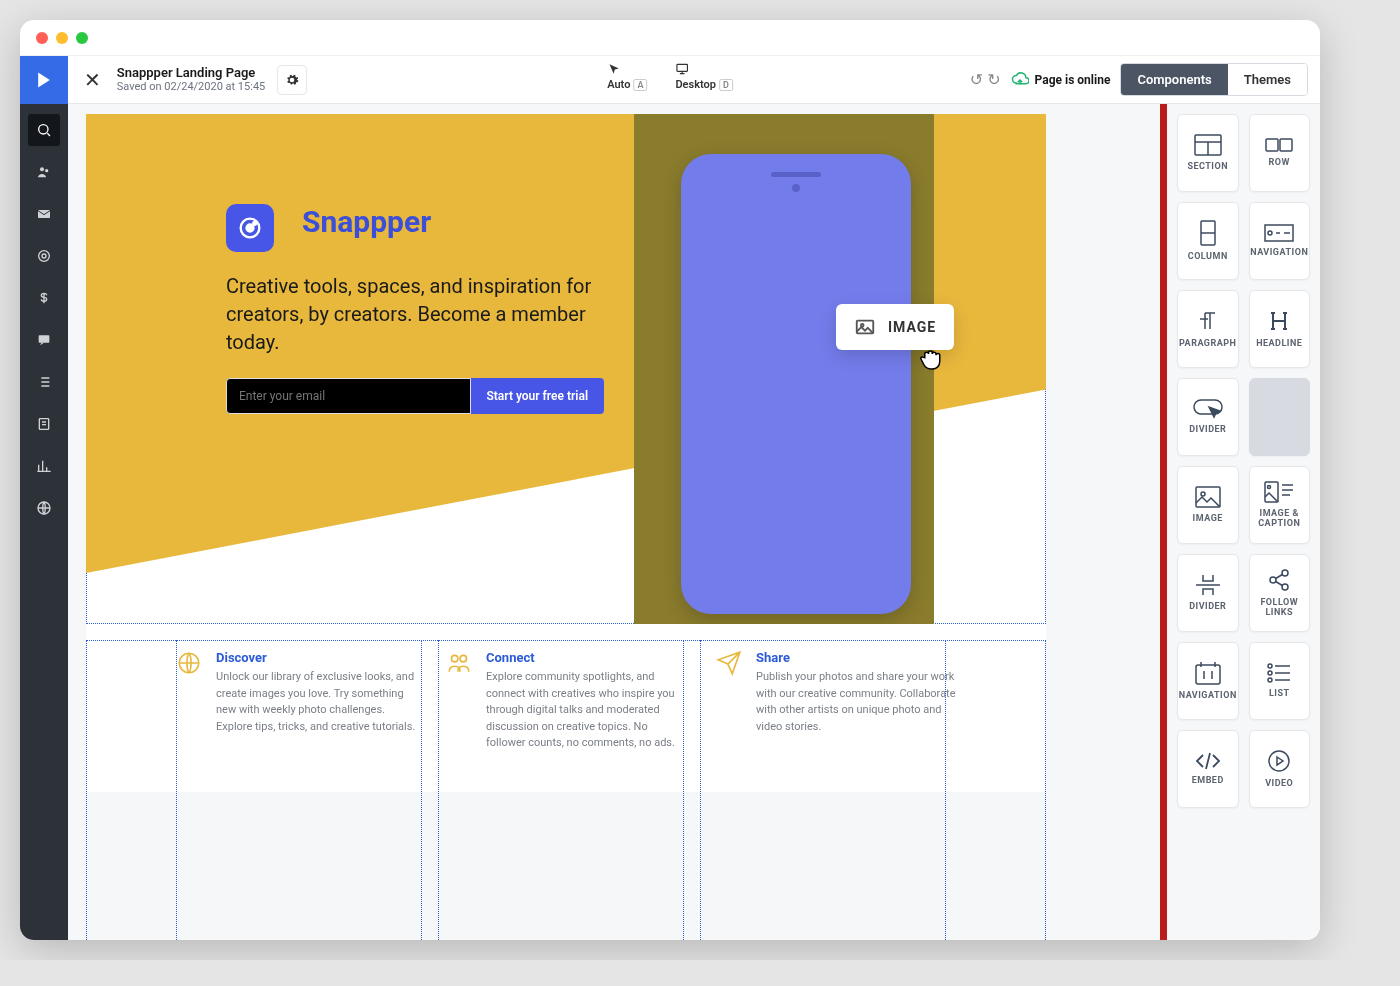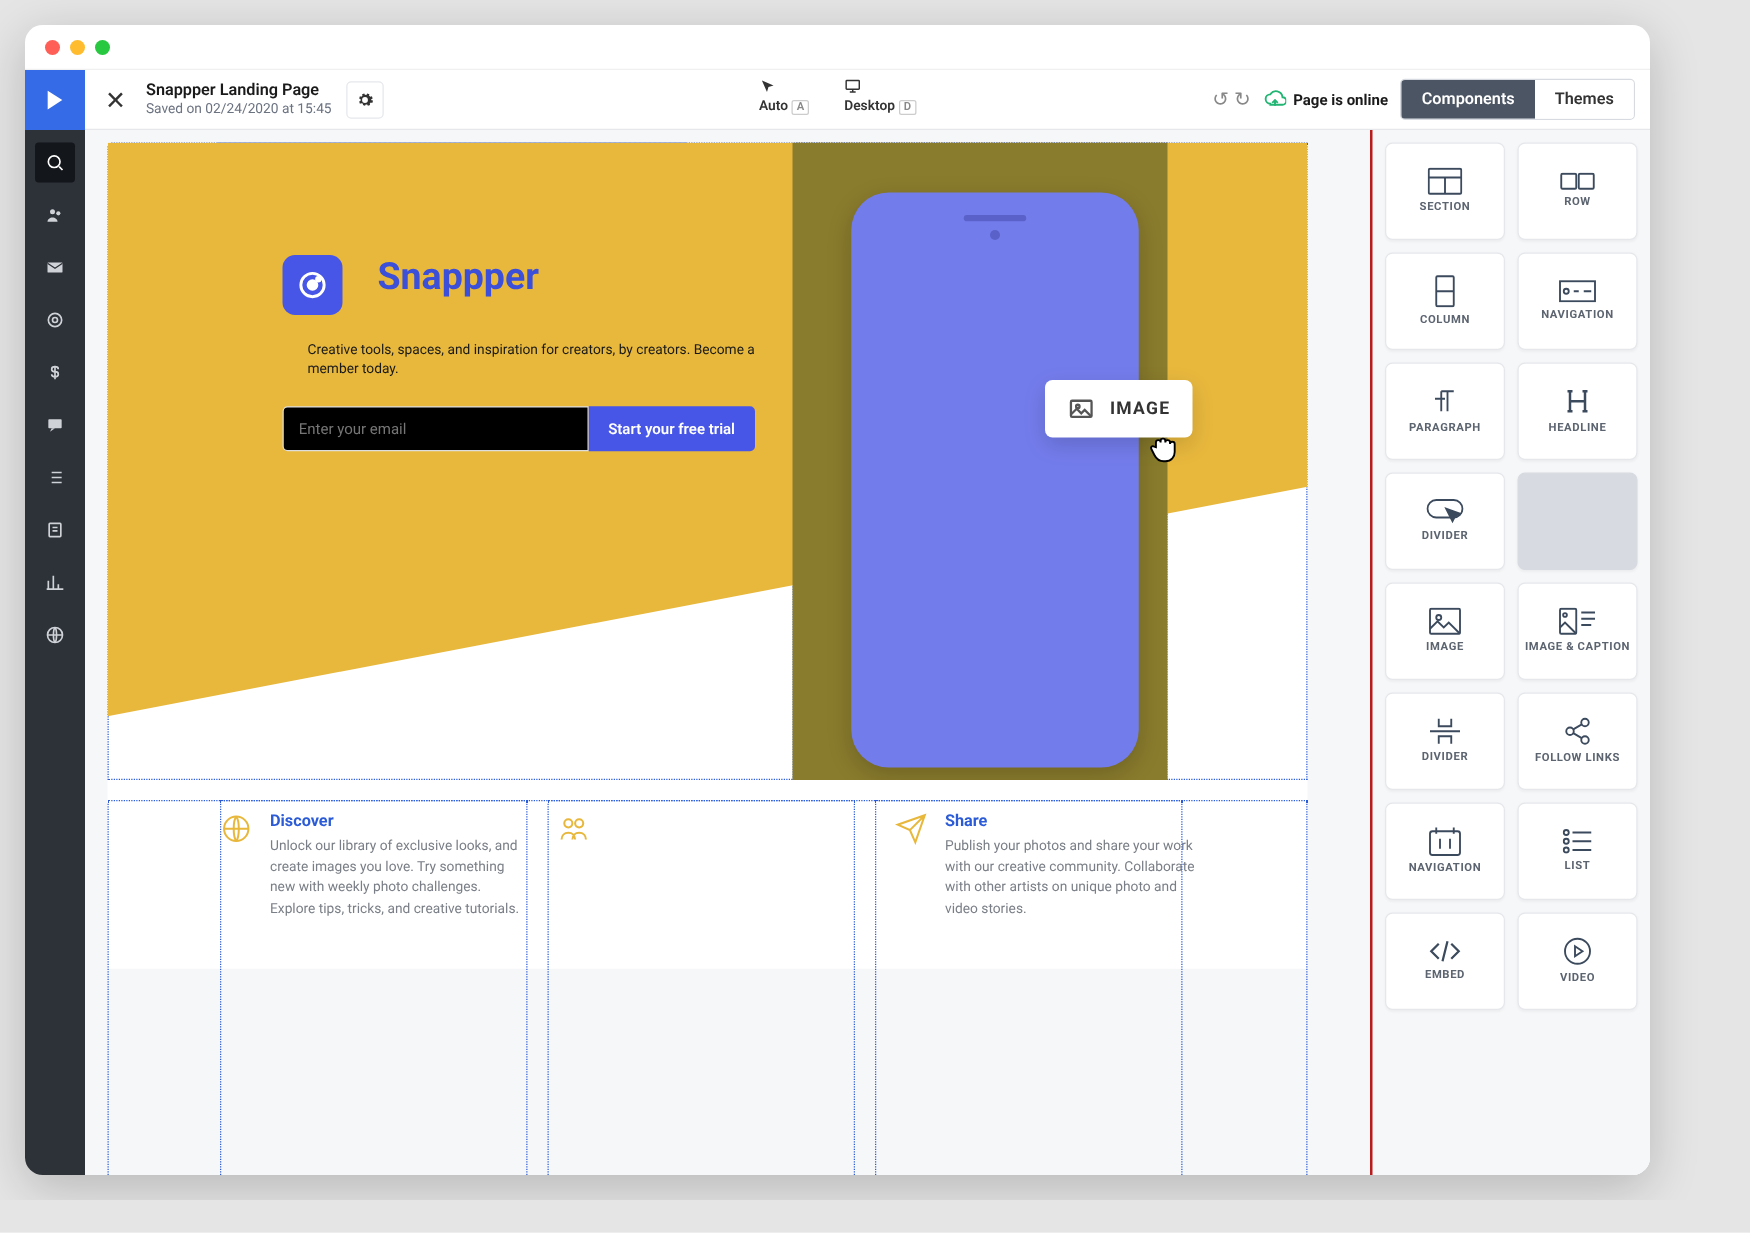--- a/index.html
+++ b/index.html
@@ -37,36 +37,36 @@
 .canvas-scroll { flex: 1; overflow: auto; padding: 10px 18px 18px 18px; }
 .canvas { background: #fff; position: relative; width: 960px; }
 .hero { position: relative; height: 510px; overflow: hidden; }
 .hero-bg-yellow { position: absolute; inset: 0; background: #e8b83d; clip-path: polygon(0 0, 100% 0, 100% 54%, 0 90%); }
 .hero-bg-olive { position: absolute; left: 548px; top: 0; width: 300px; height: 510px; background: #8a7c2d; }
 .hero-content { position: absolute; left: 140px; top: 90px; width: 380px; }
 .brand { display: flex; gap: 28px; }
 .brand-icon { width: 48px; height: 48px; background: #4756e6; border-radius: 10px; display:flex; align-items:center; justify-content:center; }
 .brand-icon svg { color:white; }
 .brand-name { font-size: 30px; font-weight: 700; color: #3b4fd8; }
-.hero-desc { margin-top: 20px; font-size: 11px; color: #1a1a1a; line-height: 1.4; margin-left: 20px; }
+.hero-desc { margin-top: 20px; font-size: 20px; color: #1a1a1a; line-height: 1.4; }
 .email-form { margin-top: 22px; display: flex; width: 378px; }
 .email-input { flex: 1; border: 1px solid #ddd; padding: 10px 12px; font-size: 12px; color: #888; border-radius: 4px 0 0 4px; background:#000000;}
 .cta-btn { background: #4756e6; color: #fff; border: none; padding: 10px 16px; font-size: 12px; font-weight: 600; border-radius: 0 4px 4px 0; cursor: pointer; }
 .phone { position: absolute; left: 595px; top: 40px; width: 230px; height: 460px; background: #737ceb; border-radius: 30px; box-shadow: 0 6px 20px rgba(0,0,0,0.2); }
 .phone::before { content:''; position:absolute; top:18px; left:50%; transform:translateX(-50%); width:50px; height:5px; background:#5a62c9; border-radius:3px; }
 .phone::after { content:''; position:absolute; top:30px; left:50%; transform:translateX(-50%); width:8px; height:8px; background:#5a62c9; border-radius:50%; }
 .drag-chip { position: absolute; left: 750px; top: 190px; background: #fff; border-radius: 6px; box-shadow: 0 6px 18px rgba(0,0,0,0.15); padding: 12px 18px; display: flex; align-items: center; gap: 12px; font-weight: 700; letter-spacing: 1px; font-size: 14px; color: #333; }
 .grab-cursor { position:absolute; left:830px; top:230px; font-size:24px; }
 .features { display: flex; padding: 26px 90px 40px 90px; gap: 30px; }
 .feature { display: flex; gap: 14px; flex: 1; }
 .feature svg { flex-shrink:0; color:#e8b83d; }
 .feature h3 { font-size: 13px; font-weight: 700; color: #2b5bd7; margin-bottom: 4px; }
 .feature p { font-size: 11px; color: #7a7f87; line-height: 1.5; }
 .guide { position:absolute; border:1px dotted #2b5bd7; pointer-events:none; }
-.comp-panel { width: 224px; background: #f6f7f9; border-left: 2px solid #b91c1c; padding: 10px; overflow-y: auto; }
+.comp-panel { width: 160px; background: #f6f7f9; border-left: 7px solid #b91c1c; padding: 10px; overflow-y: auto; }
 .comp-grid { display: grid; grid-template-columns: 1fr 1fr; gap: 10px; }
 .comp-item { background: #fff; border: 1px solid #e5e7eb; border-radius: 6px; height: 78px; display: flex; flex-direction: column; align-items: center; justify-content: center; gap: 6px; cursor: grab; box-shadow:0 1px 2px rgba(0,0,0,0.04); }
 .comp-item.dragging { background: #d7dae0; border-color:#d7dae0; }
 .comp-item svg { color: #3c4a5e; }
 .comp-label { font-size: 9px; font-weight: 700; letter-spacing: 0.5px; color: #5c6470; text-align:center; line-height:1.1; }
 </style>
 </head>
 <body>
 
 <div class="app-window">
@@ -250,20 +250,24 @@
                     <h3>Discover</h3>
                     <p>Unlock our library of exclusive looks, and create images you love. Try something new with weekly photo challenges. Explore tips, tricks, and creative tutorials.</p>
                   </div>
                 </div>
                 <div class="feature">
                   <svg width="26" height="26" viewBox="0 0 24 24" fill="none" stroke="currentColor" stroke-width="1.5">
                     <circle cx="8" cy="8" r="3"></circle>
                     <circle cx="16" cy="8" r="3"></circle>
                     <path d="M3 20c0-3 2-5 5-5s5 2 5 5M11 20c0-3 2-5 5-5s5 2 5 5"></path>
                   </svg>
+                  <div>
+                    <h3>Connect</h3>
+                    <p>Explore community spotlights, and connect with creatives who inspire you through digital talks and moderated discussion on creative topics. No follower counts, no comments, no ads.</p>
+                  </div>
                 </div>
                 <div class="feature">
                   <svg width="26" height="26" viewBox="0 0 24 24" fill="none" stroke="currentColor" stroke-width="1.5">
                     <path d="M22 2L11 13M22 2l-7 20-4-9-9-4 20-7z"></path>
                   </svg>
                   <div>
                     <h3>Share</h3>
                     <p>Publish your photos and share your work with our creative community. Collaborate with other artists on unique photo and video stories.</p>
                   </div>
                 </div>

